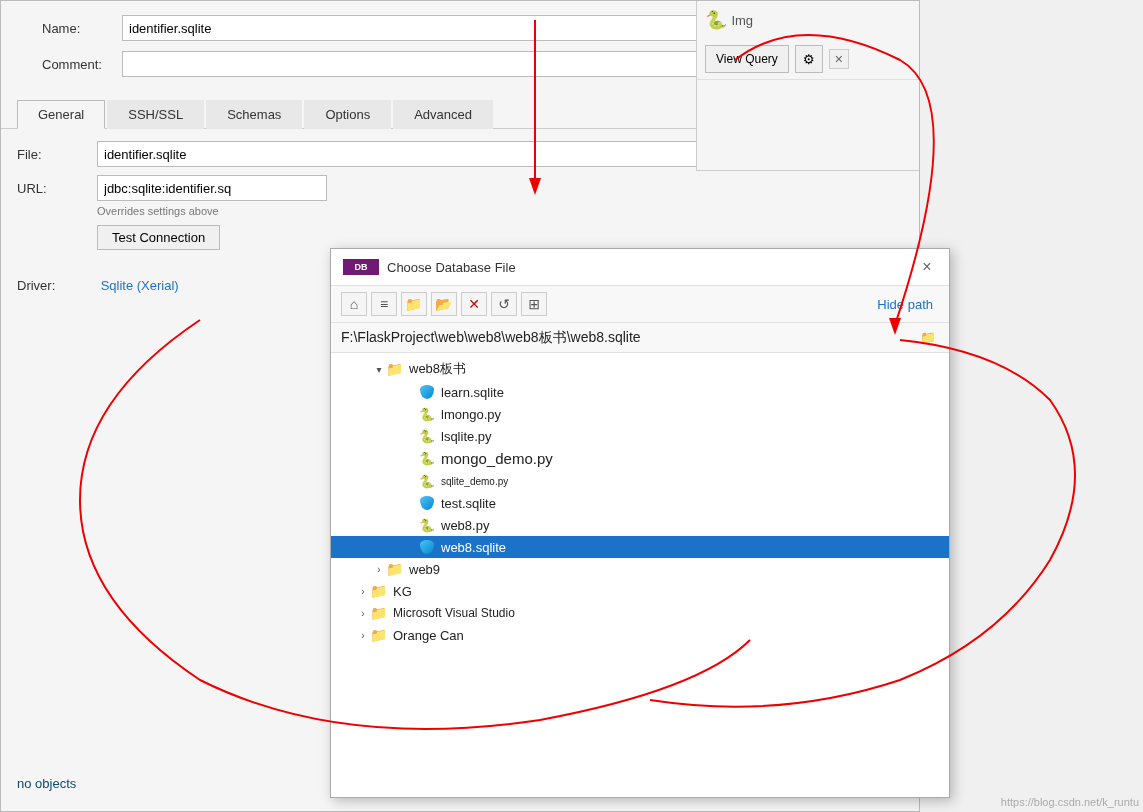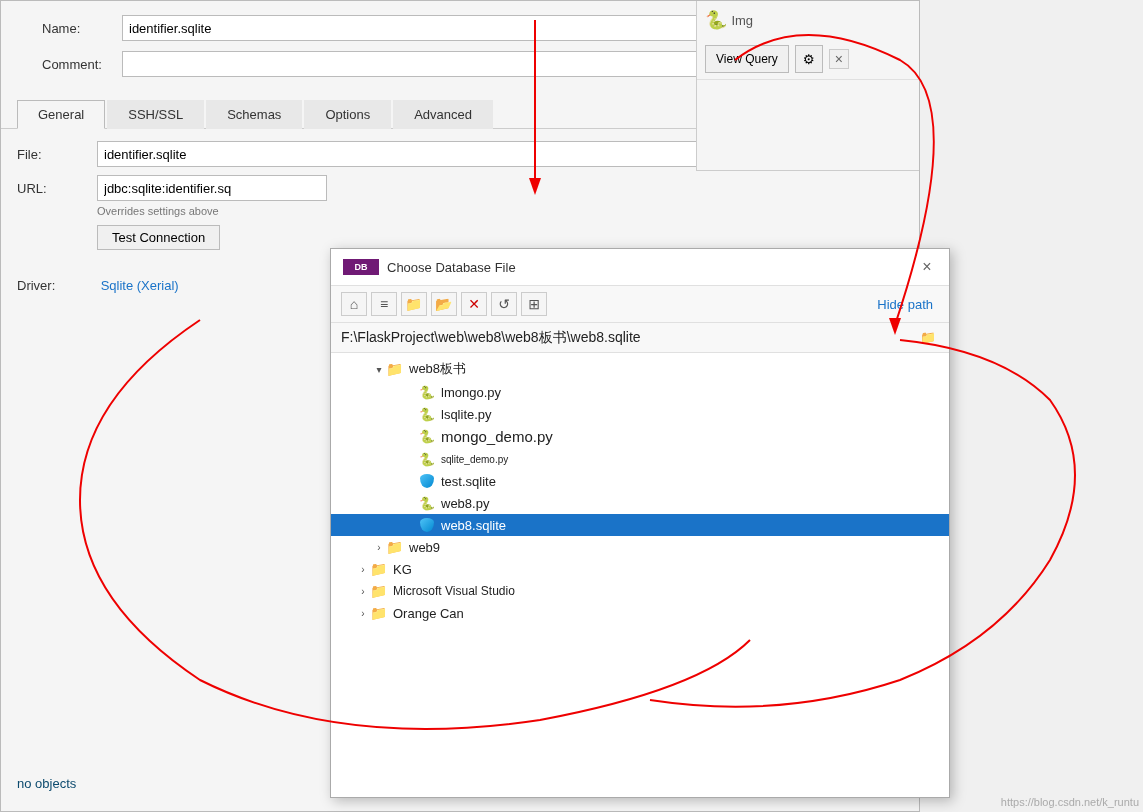--- a/index.html
+++ b/index.html
@@ -536,20 +536,28 @@
     <div id="tree-container">
         <div class="tree-item">
     <span style="display:inline-block;width:32px"></span>
     <span class="tree-expand">▾</span>
     <span class="file-icon icon-folder">📁</span>
     <span style="font-size:13px">web8板书</span>
   </div>
         <div class="tree-item">
     <span style="display:inline-block;width:64px"></span>
     <span class="tree-expand"></span>
+    <span class="file-icon">
+            <span class="icon-sqlite"></span>
+          </span>
+    <span style="font-size:13px">learn.sqlite</span>
+  </div>
+        <div class="tree-item">
+    <span style="display:inline-block;width:64px"></span>
+    <span class="tree-expand"></span>
     <span class="file-icon" style="color:#ffd43b;font-size:13px">🐍</span>
     <span style="font-size:13px">lmongo.py</span>
   </div>
         <div class="tree-item">
     <span style="display:inline-block;width:64px"></span>
     <span class="tree-expand"></span>
     <span class="file-icon" style="color:#ffd43b;font-size:13px">🐍</span>
     <span style="font-size:13px">lsqlite.py</span>
   </div>
         <div class="tree-item">

